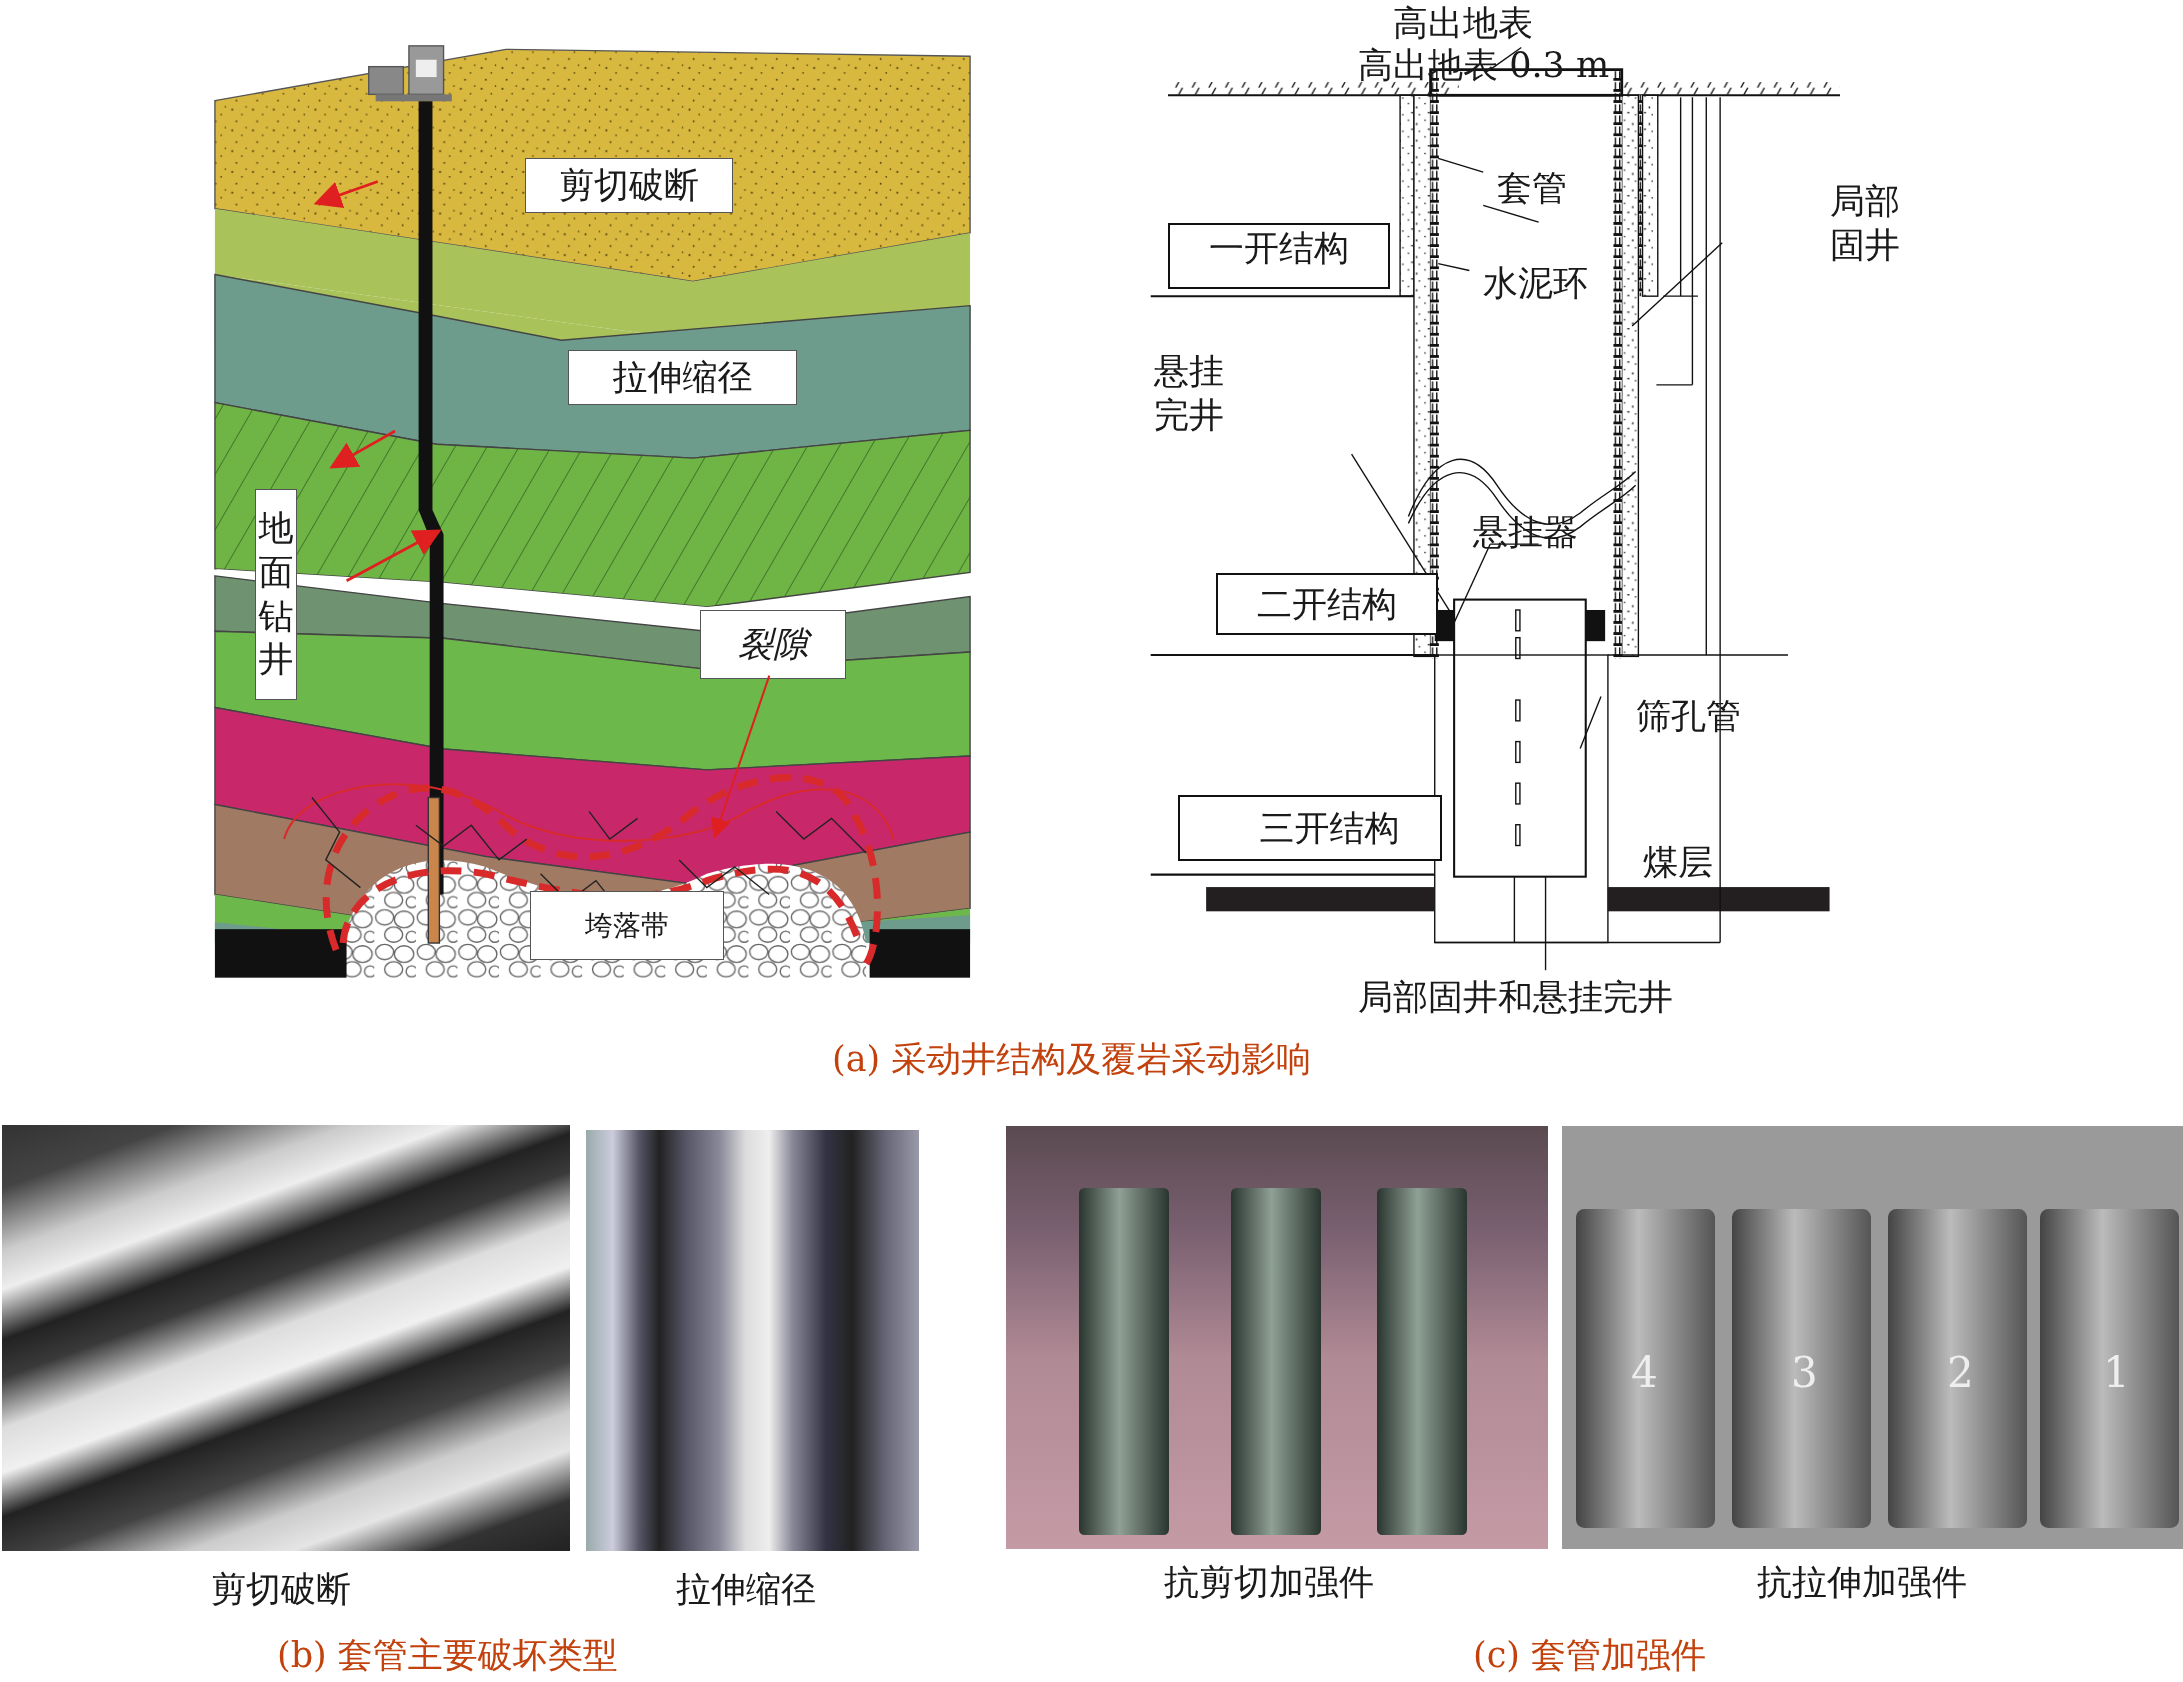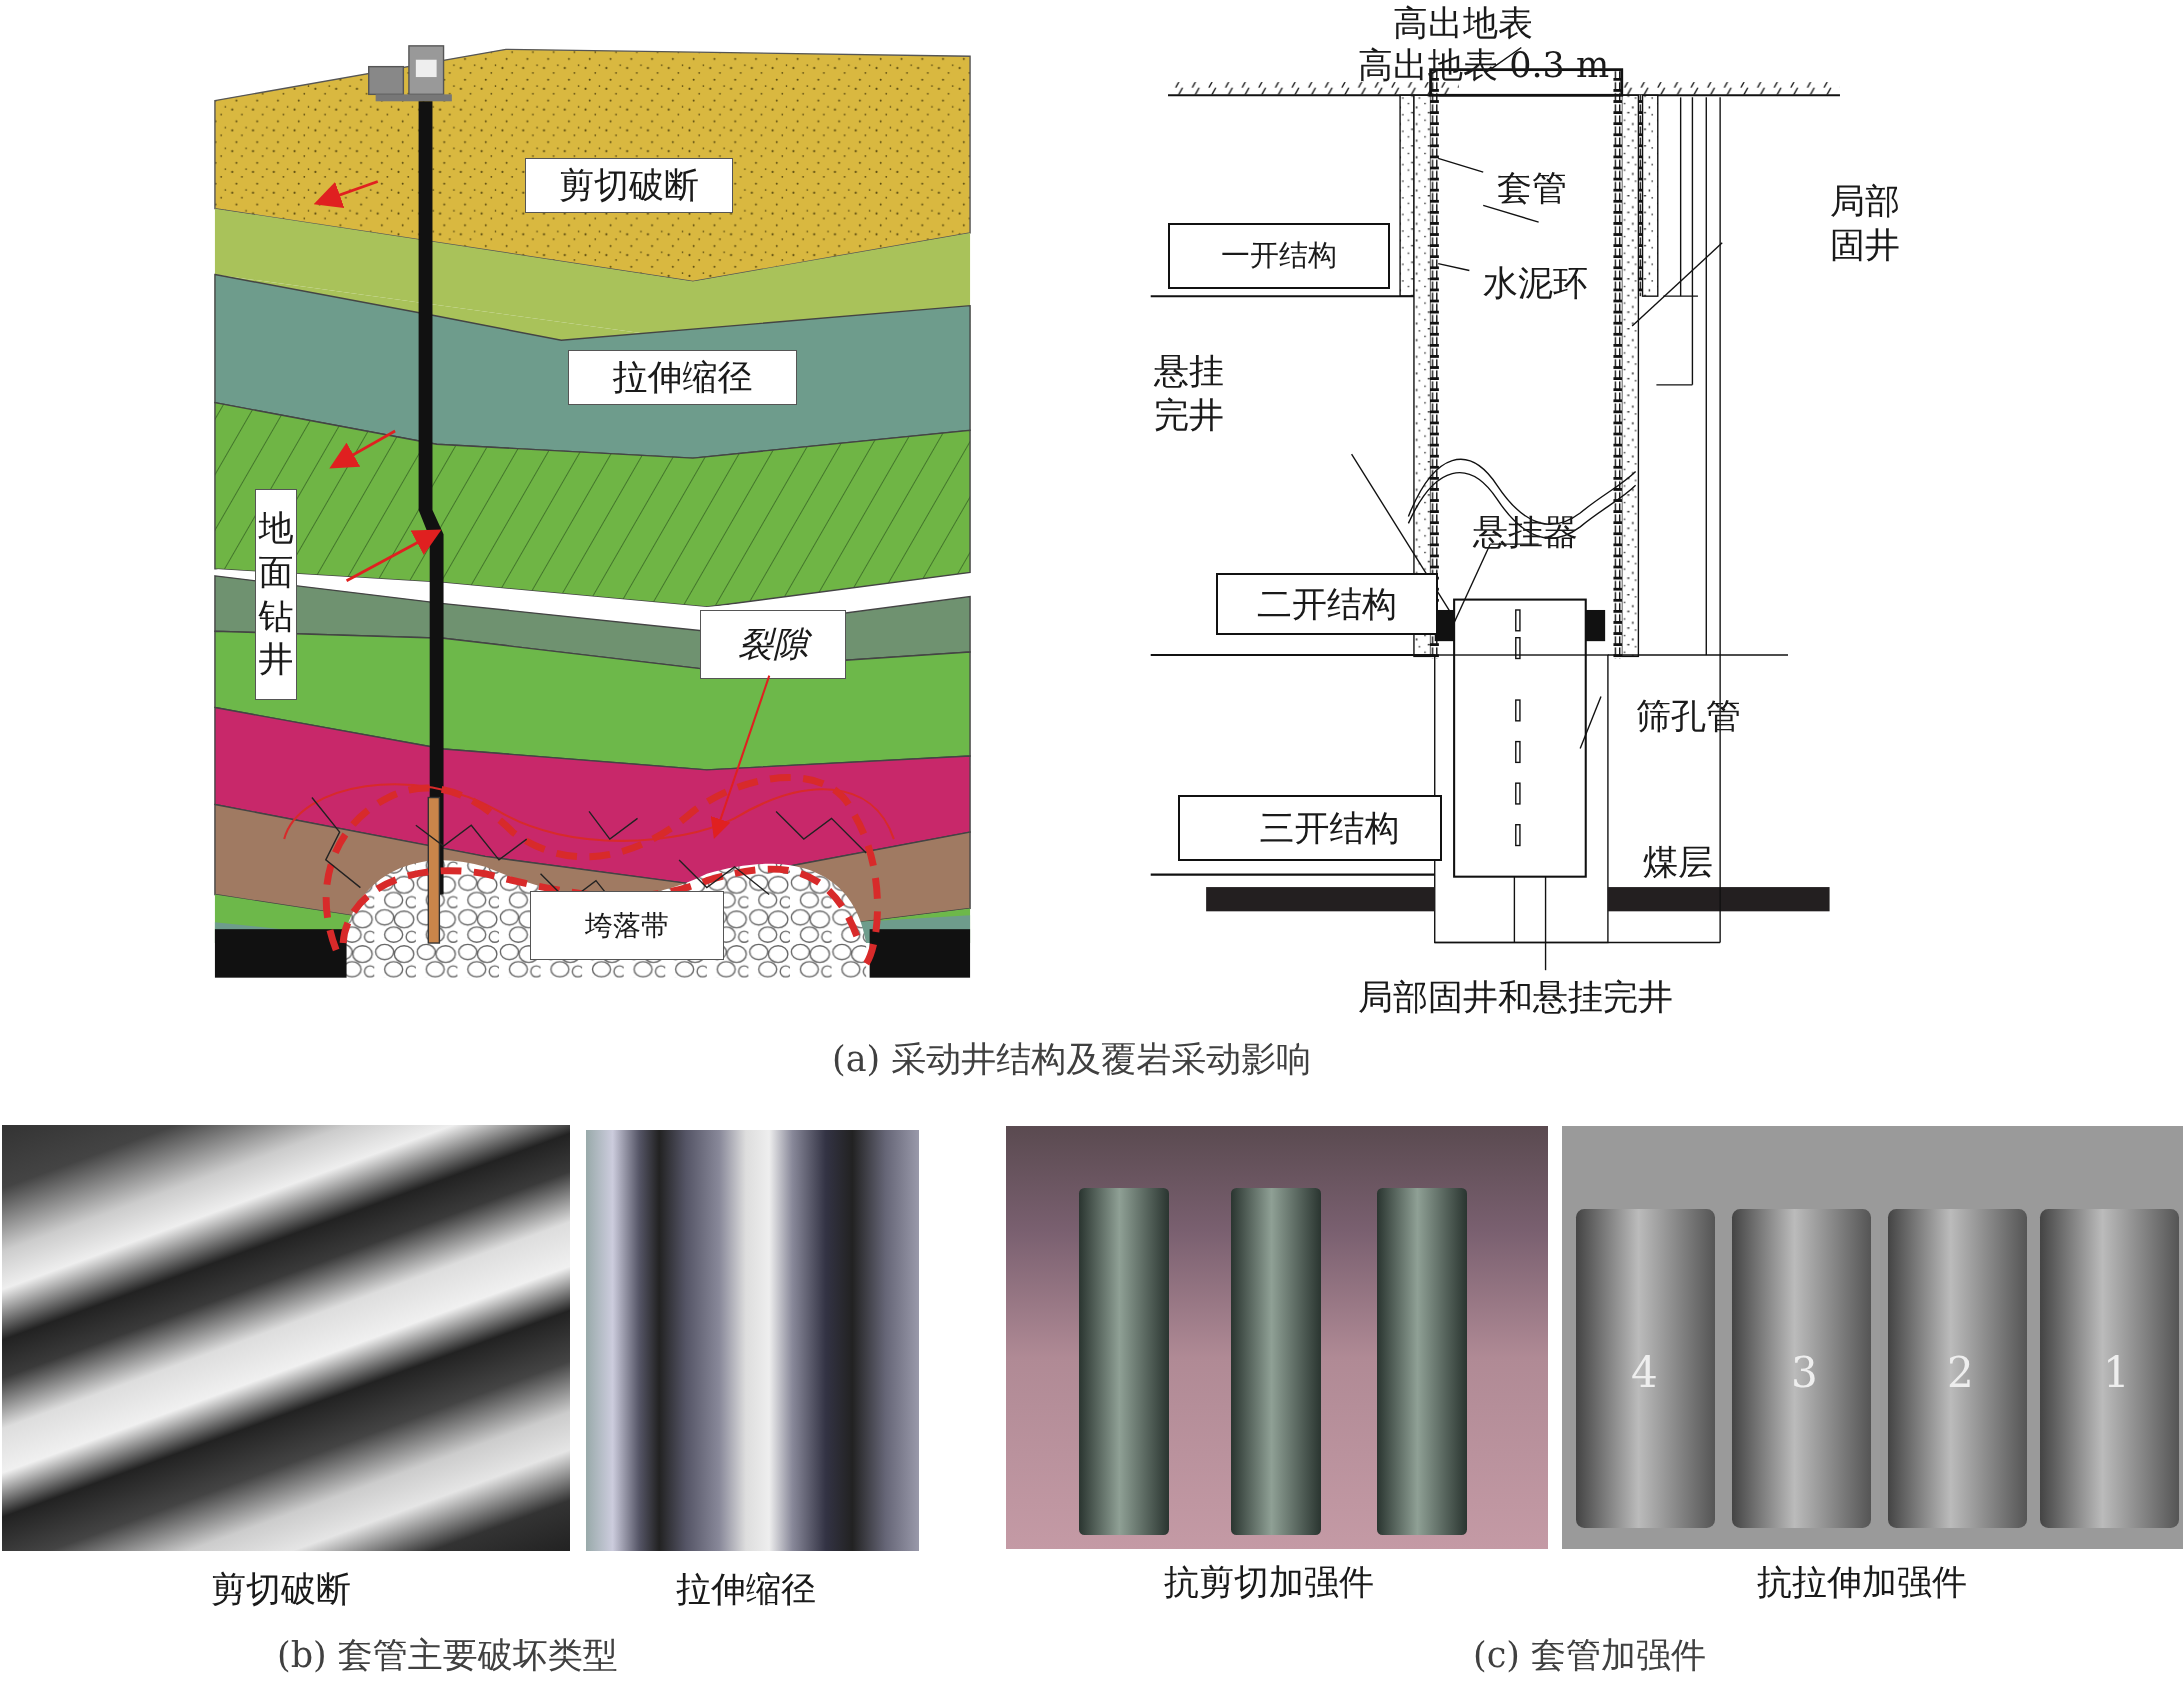--- a/index.html
+++ b/index.html
@@ -1,18 +1,18 @@
 <!DOCTYPE html>
 <html style="font-size:11px"><head>
 <meta charset="utf-8">
 <style>
   html,body{margin:0;padding:0;background:#ffffff;}
   body{width:2183px;height:1682px;position:relative;overflow:hidden;font-family:"DejaVu Serif","Liberation Serif",serif;color:#1a1a1a;}
   .abs{position:absolute;}
-  .caption{position:absolute;font-size:35px;white-space:nowrap;color:#404040;}
+  .caption{position:absolute;font-size:35px;white-space:nowrap;color:#c2410c;}
   .sub{position:absolute;font-size:35px;white-space:nowrap;color:#1a1a1a;}
   .photo{position:absolute;overflow:hidden;}
 </style>
 </head>
 <body>
 
 <svg class="abs" style="left:208px;top:42px;" width="769" height="943" viewBox="0 0 1110 1360">
   <defs>
     <pattern id="hatch" width="40" height="40" patternUnits="userSpaceOnUse" patternTransform="rotate(30)">
       <rect width="40" height="40" fill="#6fb545"></rect>
@@ -208,21 +208,21 @@
 </div>
 <div class="sub" style="left:1154px;top:350px;line-height:1.25;">
   <div>悬挂</div>
   <div>完井</div>
 </div>
 <div class="sub" style="left:1473px;top:509px;">悬挂器</div>
 <div class="sub" style="left:1636px;top:693px;">筛孔管</div>
 <div class="sub" style="left:1643px;top:839px;">煤层</div>
 <div class="sub" style="left:1358px;top:974px;">局部固井和悬挂完井</div>
 
-<div class="abs" style="left:1168px;top:223px;width:222px;height:66px;border:2.8px solid #111;box-sizing:border-box;background:#fff;display:flex;align-items:center;justify-content:center;font-size:29px;">
+<div class="abs" style="left:1168px;top:223px;width:222px;height:66px;border:2.8px solid #111;box-sizing:border-box;background:#fff;display:flex;align-items:flex-start;justify-content:center;font-size:35px;">
   <span>一开结构</span>
 </div>
 <div class="abs" style="left:1178px;top:573px;width:222px;height:62px;border:2.8px solid #111;box-sizing:border-box;background:#fff;display:flex;align-items:center;justify-content:center;font-size:35px;margin-left:38px;">
   <span>二开结构</span>
 </div>
 <div class="abs" style="left:1178px;top:795px;width:264px;height:66px;border:2.1px solid #111;box-sizing:border-box;background:#fff;display:flex;align-items:center;justify-content:center;font-size:35px;padding-left:39px;">
   <span>三开结构</span>
 </div>
 
 <div class="caption" style="left:832px;top:1036px;">(a) 采动井结构及覆岩采动影响</div>

